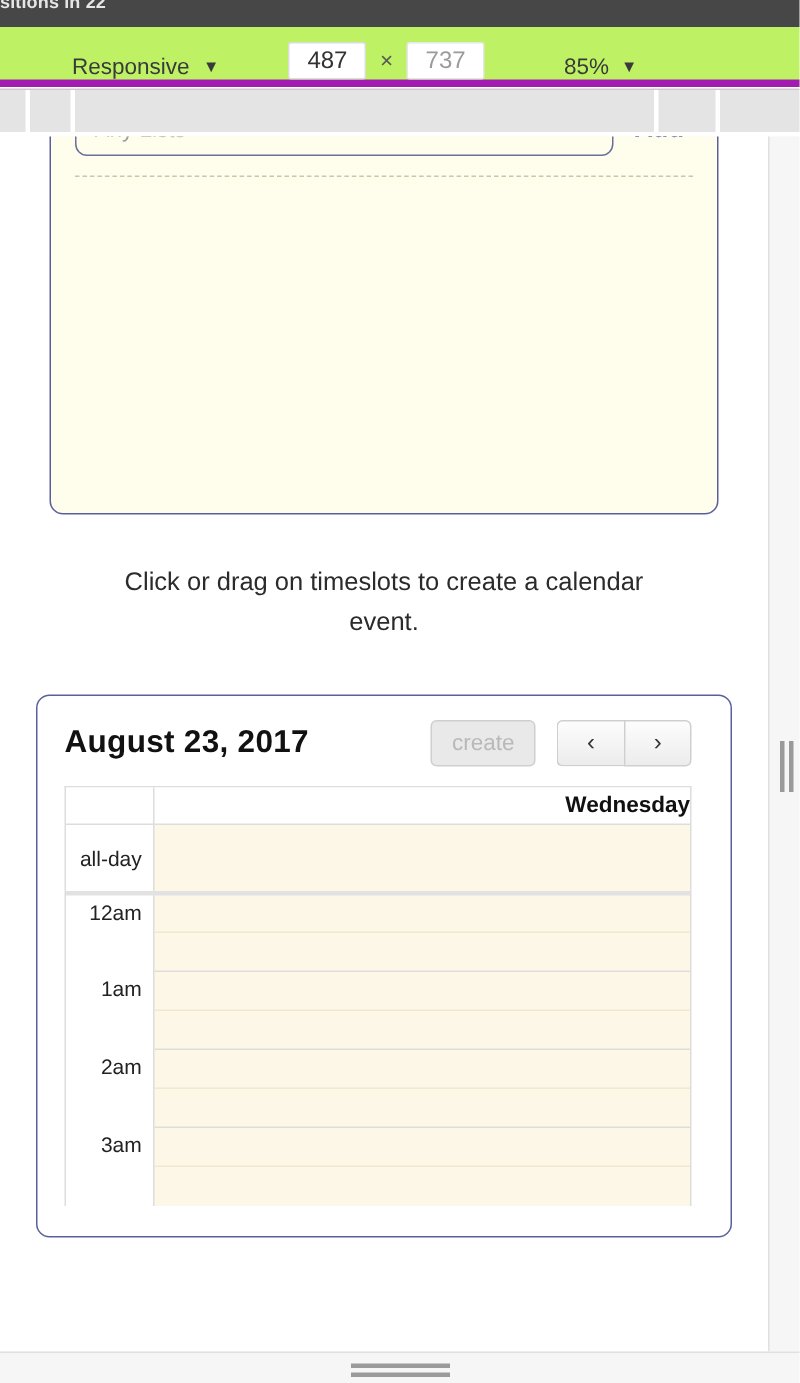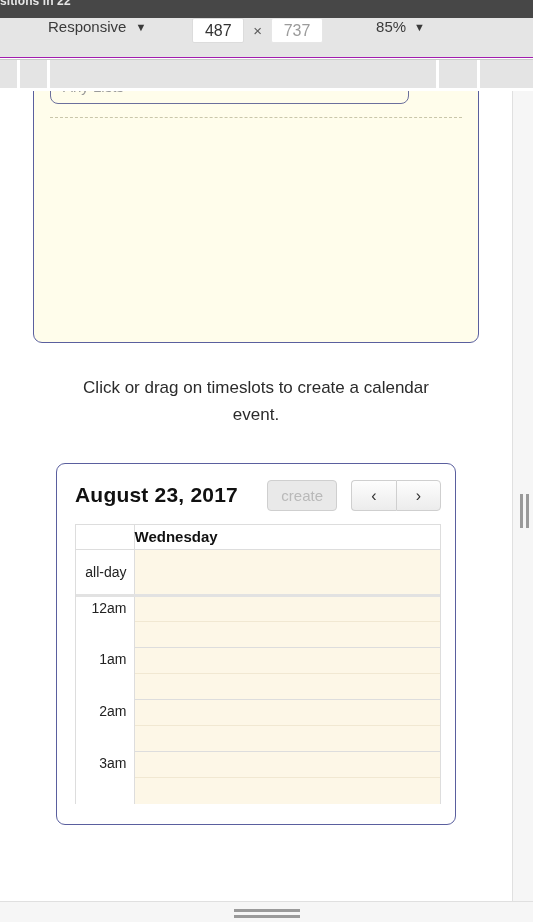--- a/index.html
+++ b/index.html
@@ -17,23 +17,23 @@
   }
   .devtools-topstrip .clipped-label {
     position: absolute; left: 0; top: -6px;
     font-size: 12px; font-weight: bold; color: #e6e6e6;
     white-space: nowrap; letter-spacing: .1px;
   }
 
   
   .device-toolbar {
     position: absolute; left: 0; top: 18px; width: 533px; height: 40px;
-    background: #e5e5e5;
-    border-bottom: 1px solid #a21caf;
-    display: flex; align-items: flex-start;
+    background: #bef264;
+    border-bottom: 5px solid #a21caf;
+    display: flex; align-items: flex-end;
   }
   .dt-item { display: flex; align-items: center; color: #3a3a3a; font-size: 15px; }
   .device-select { margin-left: 48px; gap: 9px; }
   .caret { font-size: 11px; line-height: 1; position: relative; top: 1px; }
   .dim-field, .lit-field {
     width: 52px; height: 25px; border: 1px solid #dcdcdc; background: #fff;
     border-radius: 2px; text-align: center; line-height: 23px;
     font-size: 16px; color: #333;
   }
   .dim-field.placeholder { color: #9b9b9b; border-color: #e6e6e6; }
@@ -88,25 +88,25 @@
   .note-body { height: 206px; }
 
   
   .hint {
     margin: 32px auto 0 auto; width: 380px; text-align: center;
     font-size: 17px; color: #2b2b2b; line-height: 1.58;
   }
 
   
   .calendar-card {
-    margin: 34px auto 0 auto; width: 400px;
+    margin: 34px auto 0 auto; width: 464px;
     background: #ffffff;
     border: 1px solid #5a5f9e;
     border-radius: 9px;
-    padding: 16px 14px 20px 18px;
+    padding: 16px 26px 20px 18px;
   }
   .cal-header { display: flex; align-items: center; }
   .cal-title {
     font-size: 21px; font-weight: bold; color: #111; letter-spacing: .2px;
     flex: 1; white-space: nowrap;
   }
   .btn-today {
     height: 31px; min-width: 66px; padding: 0 13px;
     background: #e9e9e9; border: 1px solid #cfcfcf; border-radius: 4px;
     color: #b9b9b9; font-size: 15px; line-height: 29px; text-align: center;
@@ -126,21 +126,21 @@
   
   .cal-grid { margin-top: 13px; border: 1px solid #ddd; border-bottom: none; }
   .cal-grid table { border-collapse: collapse; width: 100%; table-layout: fixed; }
   .cal-grid th.axis, .cal-grid td.axis {
     width: 58px; background: #fff; border-right: 1px solid #ddd;
     text-align: right; padding-right: 7px; font-size: 14px; color: #222;
     vertical-align: top; font-weight: normal;
   }
   .cal-grid th.dayhead {
     background: #fff; font-size: 15px; font-weight: bold; color: #111;
-    height: 25px; text-align: left; border-bottom: 1px solid #ddd;
+    height: 25px; text-align: right; border-bottom: 1px solid #ddd;
   }
   .cal-grid th.axis.corner { border-bottom: 1px solid #ddd; }
   .slot { background: #fdf7e7; }
   tr.allday-row td, tr.allday-row th { height: 46px; }
   tr.allday-row th.axis { vertical-align: middle; padding-top: 0; }
   tr.allday-row { border-bottom: 3px solid #e2e2e2; }
   tr.hour-row td, tr.hour-row th { height: 26px; }
   tr.hour-row th.axis { padding-top: 3px; }
   tr.half-row td, tr.half-row th { height: 26px; }
   tr.hour-row td.slot { border-top: 1px solid #ddd; }

